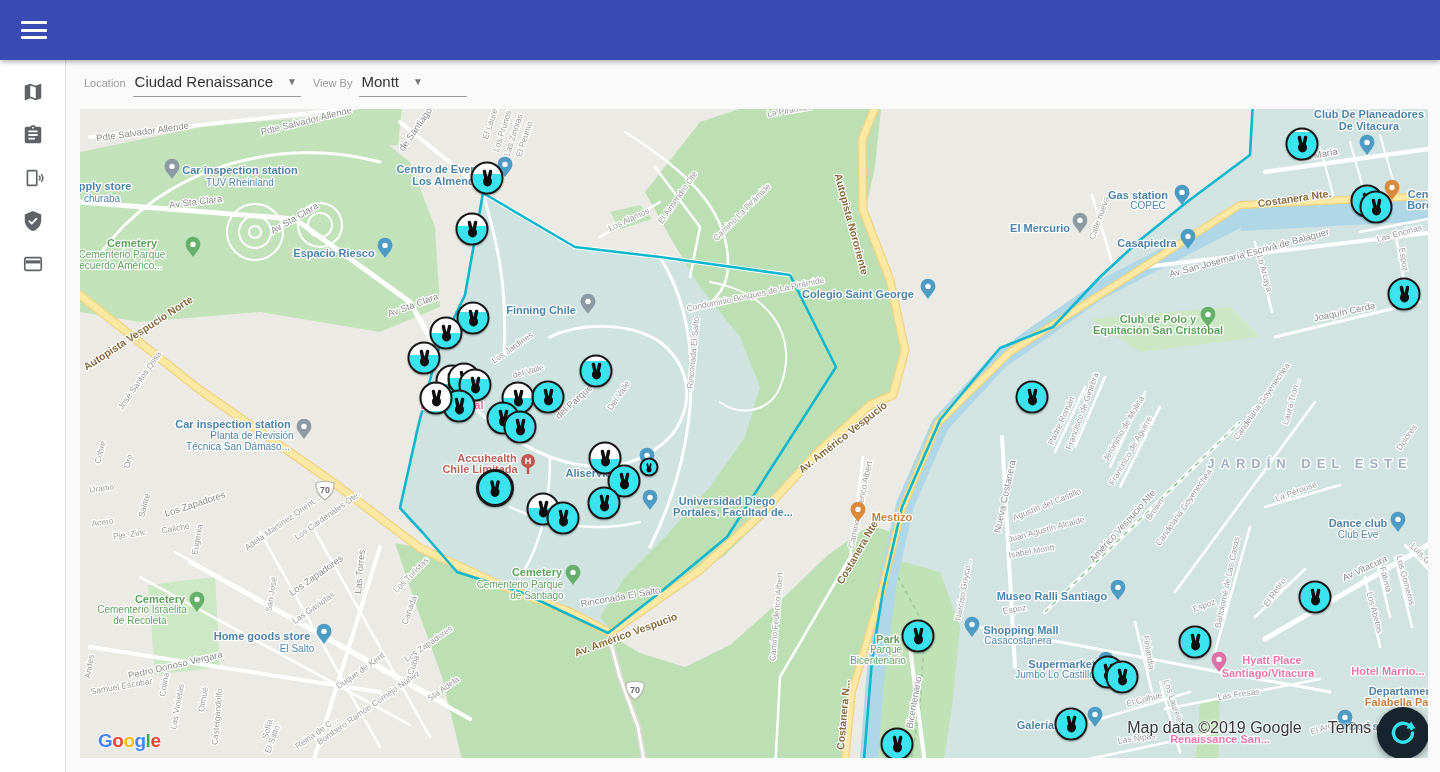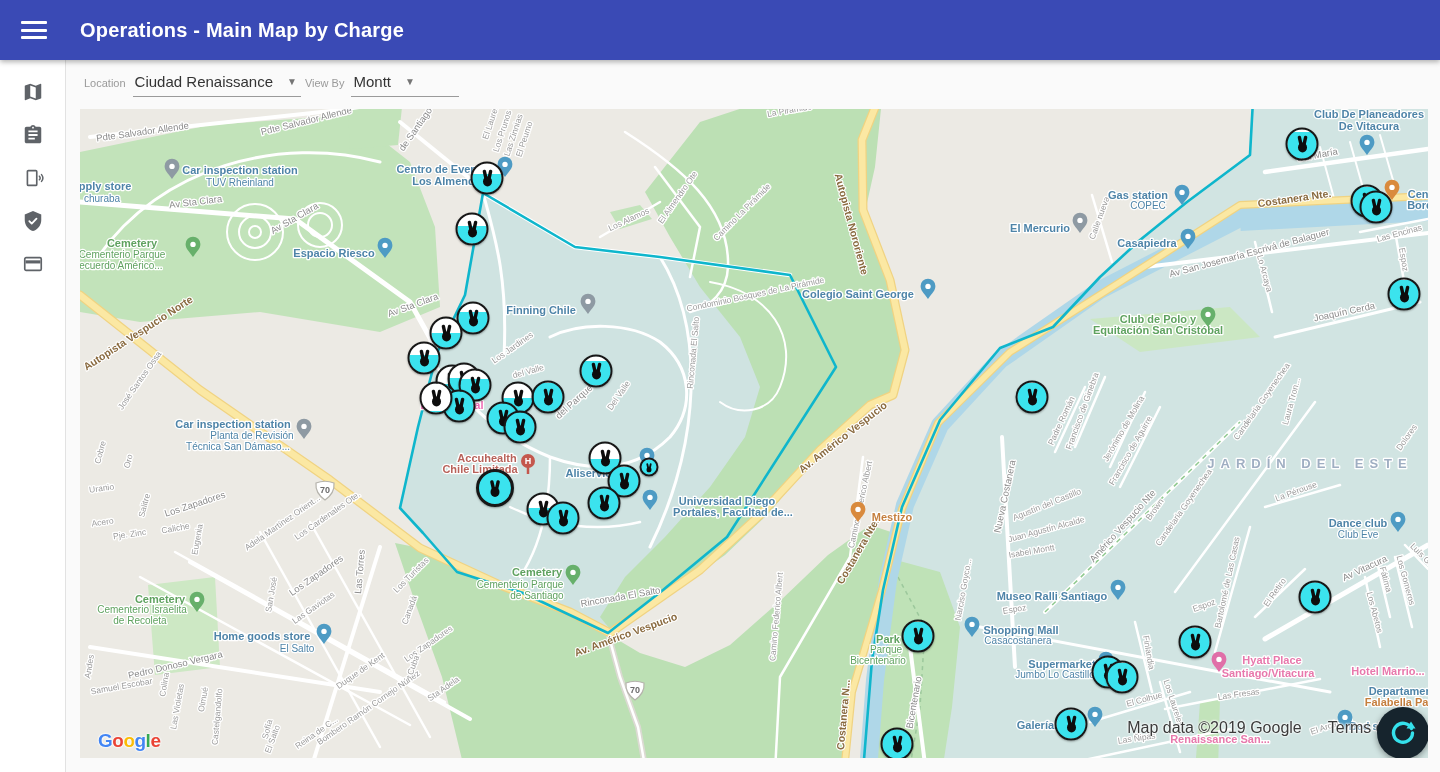--- a/index.html
+++ b/index.html
@@ -65,21 +65,20 @@
 <body>
 
 <div class="canvas">
 
   <div class="header">
     <div class="burger">
         <span></span>
         <span></span>
         <span></span>
       </div>
-    <div class="title">Operations  - Main Map by Charge</div>
   </div>
 
   <div class="sidebar">
     <div class="side-item">
       <svg viewBox="0 0 24 24">
           <path fill="#5F6368" d="M20.5 3l-.16.03L15 5.1 9 3 3.36 4.9c-.21.07-.36.25-.36.48V20.5c0 .28.22.5.5.5l.16-.03L9 18.9l6 2.1 5.64-1.9c.21-.07.36-.25.36-.48V3.5c0-.28-.22-.5-.5-.5zM15 19l-6-2.11V5l6 2.11V19z"></path>
         </svg>
     </div>
     <div class="side-item">
       <svg viewBox="0 0 24 24">
@@ -107,21 +106,21 @@
   </div>
 
   <div class="toolbar">
     <div class="fld" style="margin-left:18px">
       <span class="fld-label">Location</span>
       <div class="select" style="min-width:158px">
         <span class="val">Ciudad Renaissance</span>
         <span class="arr">▼</span>
       </div>
     </div>
-    <div class="fld" style="margin-left:4px">
+    <div class="fld" style="margin-left:12px">
       <span class="fld-label">View By</span>
       <div class="select" style="min-width:108px">
         <span class="val">Montt</span>
         <span class="arr">▼</span>
       </div>
     </div>
   </div>
 
   <div class="map">
     <svg class="base" width="1348" height="651" viewBox="0 0 1348 651">

